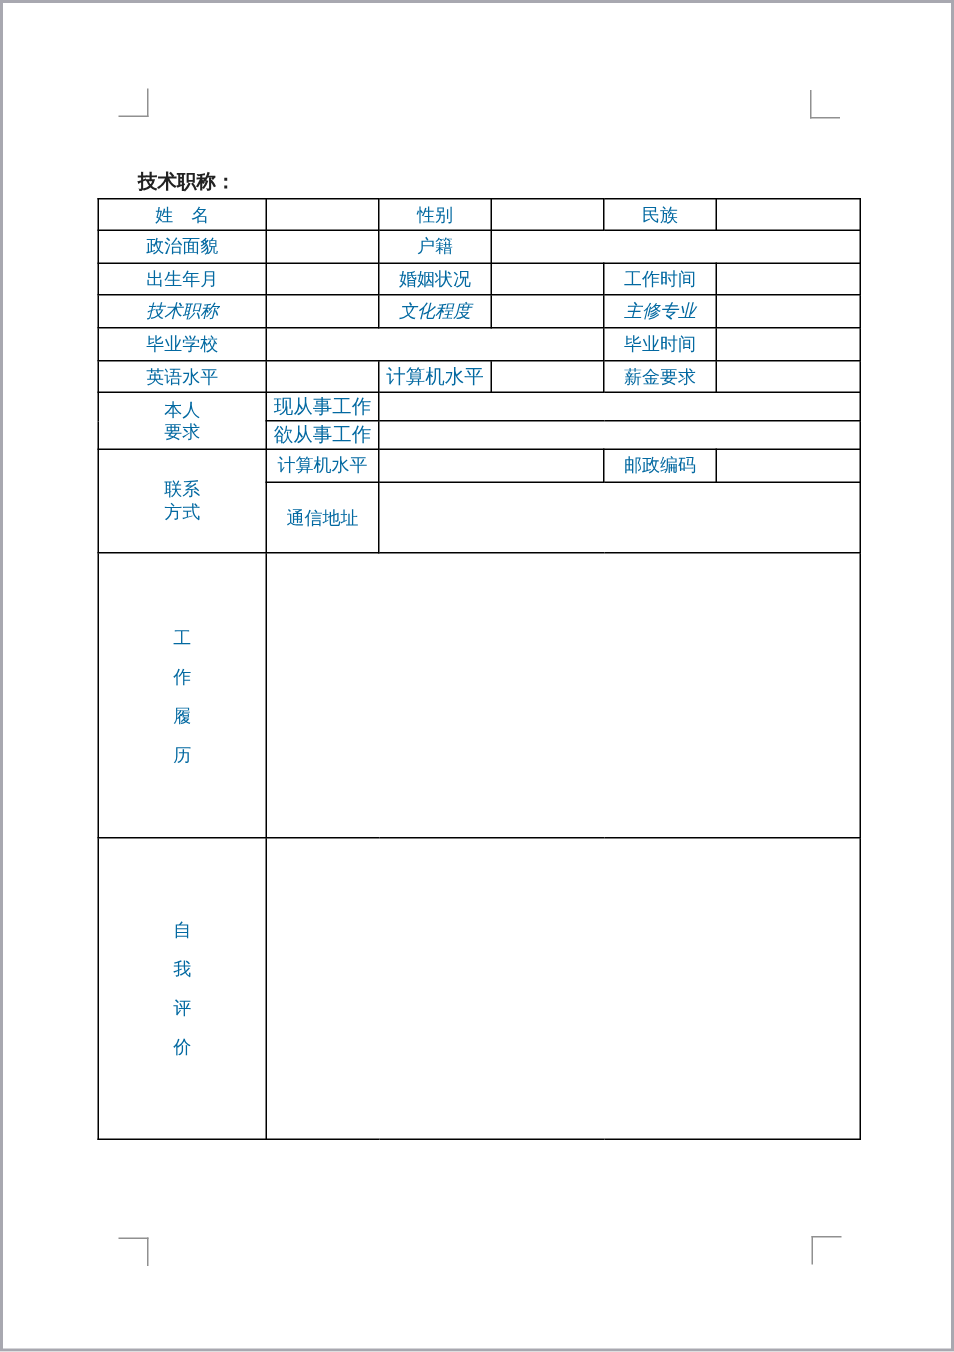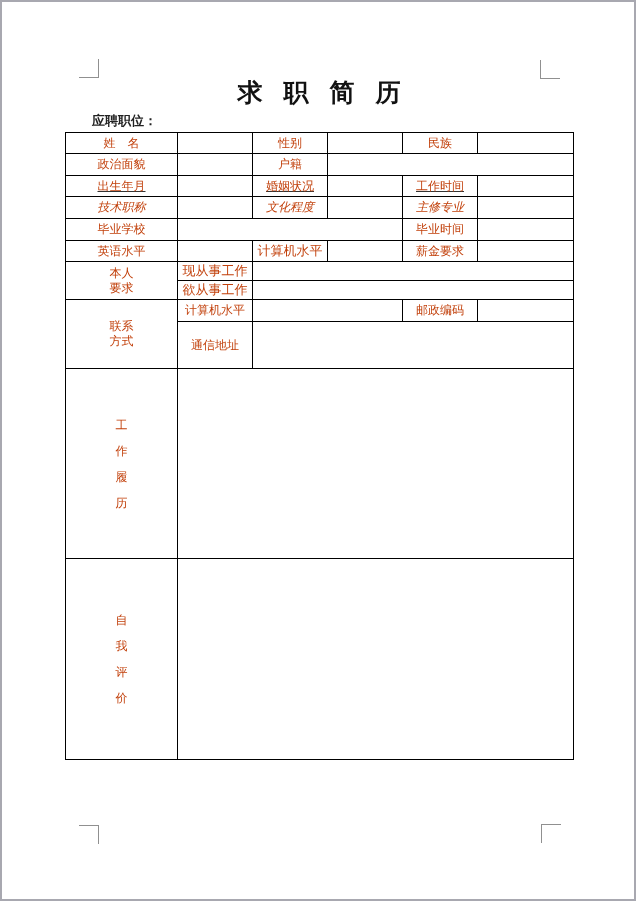--- a/index.html
+++ b/index.html
@@ -57,28 +57,28 @@
     left: 63px;
     top: 130px;
     width: 508px;
     border-collapse: collapse;
     table-layout: fixed;
   }
   .resume-table td {
     border: 1px solid #000000;
     padding: 0;
     font-size: 12px;
-    color: #c2410c;
+    color: #0369a1;
     text-align: center;
     vertical-align: middle;
     overflow: hidden;
   }
   .r1  { height: 21px; }
   .r2  { height: 22px; }
-  .r3  { height: 21px; text-decoration: underline; }
+  .r3  { height: 21px; }
   .r4  { height: 22px; font-style: italic; }
   .r5  { height: 22px; }
   .r6  { height: 21px; font-family: Liberation Serif, serif; }
   .r7  { height: 16px; margin-top: 24px; }
   .r8  { height: 16px; }
   .r9  { height: 22px; }
   .r10 { height: 47px; }
   .r11 { height: 190px; }
   .r12 { height: 201px; }
   td.twoline { white-space: pre-line; line-height: 15px; }
@@ -88,23 +88,22 @@
 </head>
 <body>
 
 <div class="screen">
 
   <div class="mark tl"></div>
   <div class="mark tr"></div>
   <div class="mark bl"></div>
   <div class="mark br"></div>
 
-  <h1 class="title">求职简历</h1>
-
-  <div class="position-line">应聘职位：</div>
+
+  <div class="position-line">技术职称：</div>
 
   <table class="resume-table">
     <colgroup>
       <col style="width:112px">
       <col style="width:75px">
       <col style="width:75px">
       <col style="width:75px">
       <col style="width:75px">
       <col style="width:96px">
     </colgroup>

